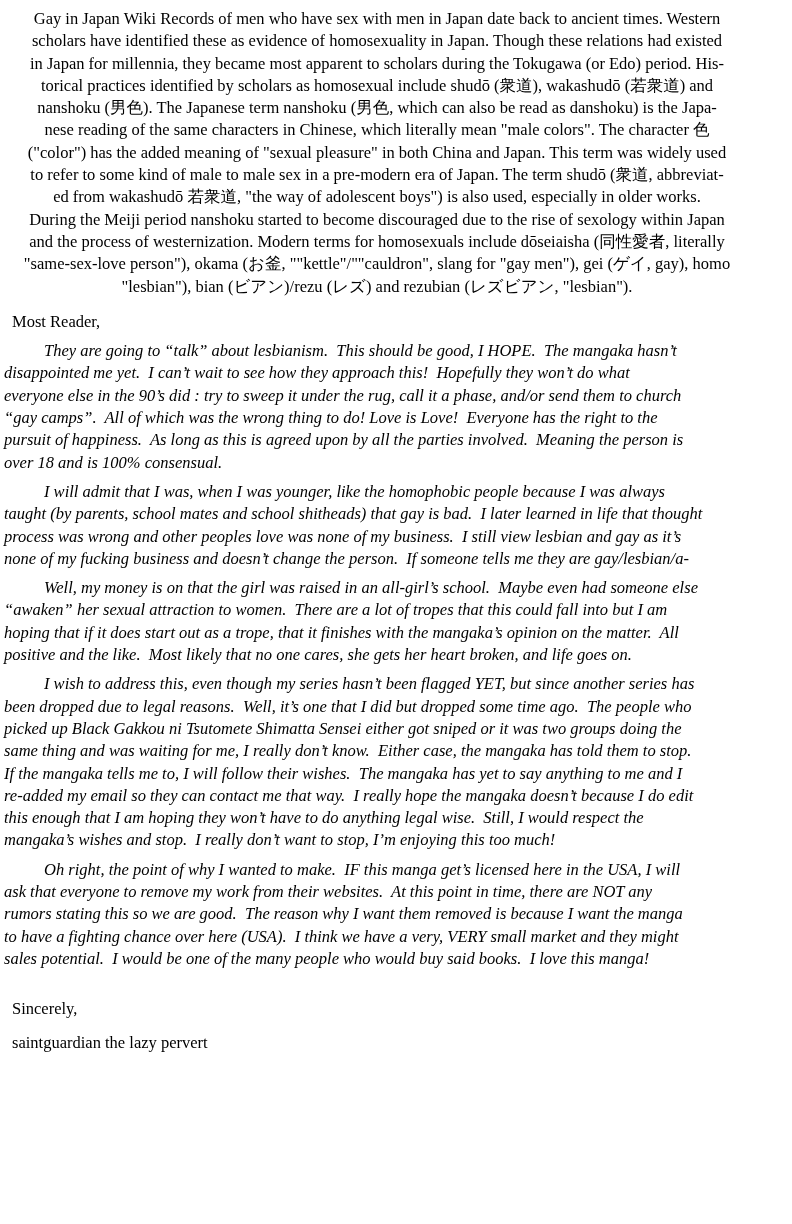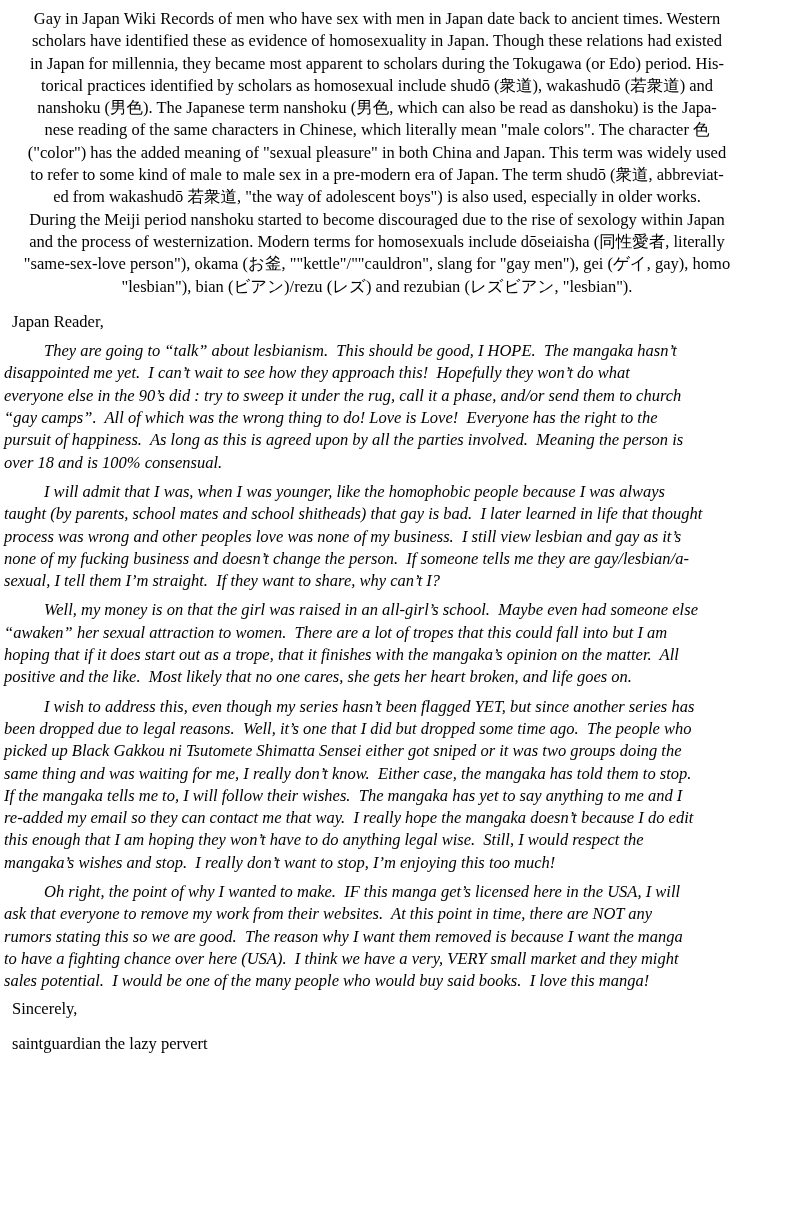--- a/index.html
+++ b/index.html
@@ -17,21 +17,21 @@
     min-height: 1224px;
     padding: 8px 6px 0 4px;
     font-size: 16.5px;
     line-height: 22.3px;
   }
   .line { white-space: pre; }
   .wiki-excerpt { text-align: center; }
   .salutation { margin-top: 13px; padding-left: 8px; }
   .para { margin-top: 7px; font-style: italic; }
   .para .line:first-child { text-indent: 40px; }
-  .closing { margin-top: 6px; padding-left: 8px; }
+  .closing { margin-top: 28px; padding-left: 8px; }
   .signature { margin-top: 12px; padding-left: 8px; }
 </style>
 </head>
 <body>
 
 <div class="page">
 
   <div class="wiki-excerpt">
       <div class="line">Gay in Japan Wiki Records of men who have sex with men in Japan date back to ancient times. Western</div>
       <div class="line">scholars have identified these as evidence of homosexuality in Japan. Though these relations had existed</div>
@@ -43,37 +43,36 @@
       <div class="line">to refer to some kind of male to male sex in a pre-modern era of Japan. The term shudō (衆道, abbreviat-</div>
       <div class="line">ed from wakashudō 若衆道, "the way of adolescent boys") is also used, especially in older works.</div>
       <div class="line">During the Meiji period nanshoku started to become discouraged due to the rise of sexology within Japan</div>
       <div class="line">and the process of westernization. Modern terms for homosexuals include dōseiaisha (同性愛者, literally</div>
       <div class="line">"same-sex-love person"), okama (お釜, ""kettle"/""cauldron", slang for "gay men"), gei (ゲイ, gay), homo</div>
       <div class="line">"lesbian"), bian (ビアン)/rezu (レズ) and rezubian (レズビアン, "lesbian").</div>
     </div>
 
   <div>
 
-    <div class="salutation">Japan Reader,</div>
+    <div class="salutation">Most Reader,</div>
 
     <div class="para">
         <div class="line">They are going to “talk” about lesbianism.  This should be good, I HOPE.  The mangaka hasn’t</div>
         <div class="line">disappointed me yet.  I can’t wait to see how they approach this!  Hopefully they won’t do what</div>
         <div class="line">everyone else in the 90’s did : try to sweep it under the rug, call it a phase, and/or send them to church</div>
         <div class="line">“gay camps”.  All of which was the wrong thing to do! Love is Love!  Everyone has the right to the</div>
         <div class="line">pursuit of happiness.  As long as this is agreed upon by all the parties involved.  Meaning the person is</div>
         <div class="line">over 18 and is 100% consensual.</div>
       </div>
 
     <div class="para">
         <div class="line">I will admit that I was, when I was younger, like the homophobic people because I was always</div>
         <div class="line">taught (by parents, school mates and school shitheads) that gay is bad.  I later learned in life that thought</div>
         <div class="line">process was wrong and other peoples love was none of my business.  I still view lesbian and gay as it’s</div>
         <div class="line">none of my fucking business and doesn’t change the person.  If someone tells me they are gay/lesbian/a-</div>
-        <div class="line">sexual, I tell them I’m straight.  If they want to share, why can’t I?</div>
       </div>
 
     <div class="para">
         <div class="line">Well, my money is on that the girl was raised in an all-girl’s school.  Maybe even had someone else</div>
         <div class="line">“awaken” her sexual attraction to women.  There are a lot of tropes that this could fall into but I am</div>
         <div class="line">hoping that if it does start out as a trope, that it finishes with the mangaka’s opinion on the matter.  All</div>
         <div class="line">positive and the like.  Most likely that no one cares, she gets her heart broken, and life goes on.</div>
       </div>
 
     <div class="para">

